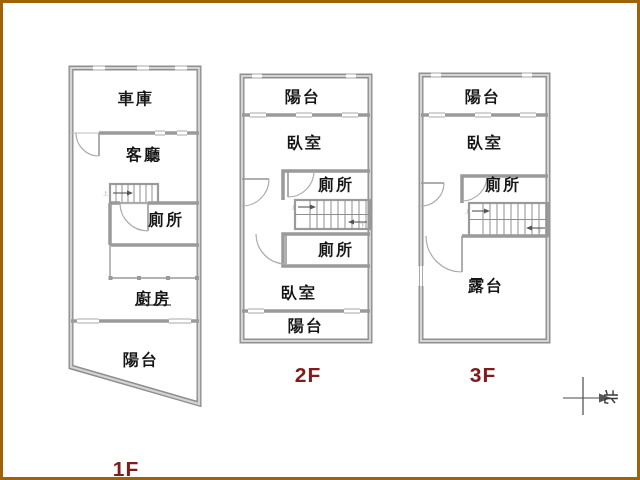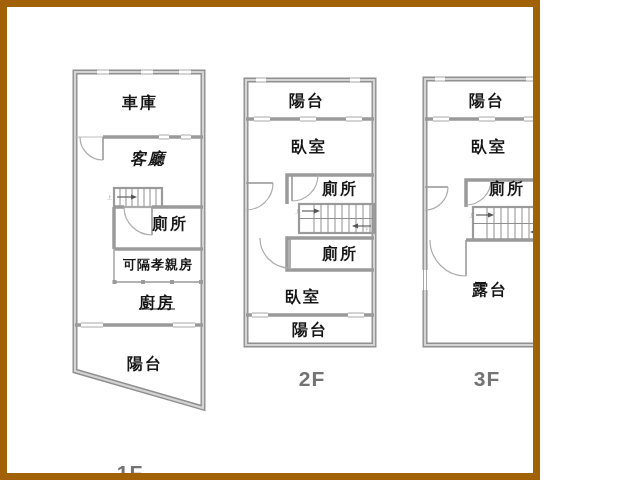--- a/index.html
+++ b/index.html
@@ -1,25 +1,25 @@
 <!DOCTYPE html>
 <html><head>
 <meta charset="utf-8">
 <style>
   html,body{margin:0;padding:0;background:#fff;}
-  #stage{position:relative;width:540px;height:480px;background:#ffffff;overflow:hidden;
-         border:7px solid #a16207;box-sizing:border-box;
+  #stage{position:relative;width:640px;height:480px;background:#ffffff;overflow:hidden;
+         border:3px solid #a16207;box-sizing:border-box;
          font-family:"Liberation Sans", sans-serif;}
   .plan{position:absolute;}
   .plan svg{position:absolute;left:0;top:0;z-index:1;}
   .rlabel{position:absolute;transform:translate(-50%,-50%);font-size:16px;font-weight:bold;
           letter-spacing:2px;color:#161616;white-space:nowrap;z-index:10;}
   .rlabel.small{font-size:13px;letter-spacing:1px;}
   .flabel{position:absolute;transform:translate(-50%,-50%);font-size:21px;font-weight:bold;
-          letter-spacing:1px;color:#737373;white-space:nowrap;z-index:10;}
+          letter-spacing:1px;color:#7f1d1d;white-space:nowrap;z-index:10;}
   .watermark{position:absolute;left:330px;top:231px;transform:translate(-50%,-50%);
              font-size:54px;font-weight:bold;color:#8f8f8f;opacity:.82;letter-spacing:3px;
              white-space:nowrap;z-index:5;}
   .compass{position:absolute;left:552px;top:362px;width:85px;height:55px;z-index:4;}
   .north{position:absolute;left:600px;top:387px;width:16px;height:16px;z-index:6;
          font-size:14px;color:#3a3a3a;transform:rotate(90deg);font-weight:bold;}
   
   .wA{fill:none;stroke:#8f8f8f;stroke-width:5;}
   .wB{fill:none;stroke:#d4d4d4;stroke-width:2.2;}
   .wI{fill:none;stroke:#9a9a9a;stroke-width:3.5;}
@@ -99,23 +99,22 @@
       <g>
           <rect class="winrect" x="10" y="257" width="22" height="6"></rect>
           <path class="winline" d="M10,258 h22 M10,262 h22"></path>
         </g>
       <g>
           <rect class="winrect" x="102" y="257" width="22" height="6"></rect>
           <path class="winline" d="M102,258 h22 M102,262 h22"></path>
         </g>
     </svg>
     <span class="rlabel" style="left:69px;top:38px;">車庫</span>
-    <span class="rlabel" style="left:77px;top:94px;font-style:italic;">客廳</span>
+    <span class="rlabel" style="left:77px;top:94px;">客廳</span>
     <span class="rlabel" style="left:99px;top:159px;">廁所</span>
-    <span class="rlabel small" style="left:87px;top:200px;">可隔孝親房</span>
     <span class="rlabel" style="left:86px;top:238px;text-decoration:underline;">廚房</span>
     <span class="rlabel" style="left:74px;top:299px;">陽台</span>
     <span class="flabel" style="left:59px;top:360px;margin-top:48px;">1F</span>
   </div>
 
   <div class="plan" style="left:235px;top:68px;width:140px;height:320px;">
     <svg width="140" height="320" viewBox="0 0 140 320">
       <path class="wA" d="M4,5 H132 V270 H4 Z"></path>
       <path class="wB" d="M4,5 H132 V270 H4 Z"></path>
       <line class="wI" x1="4" y1="44" x2="132" y2="44"></line>

